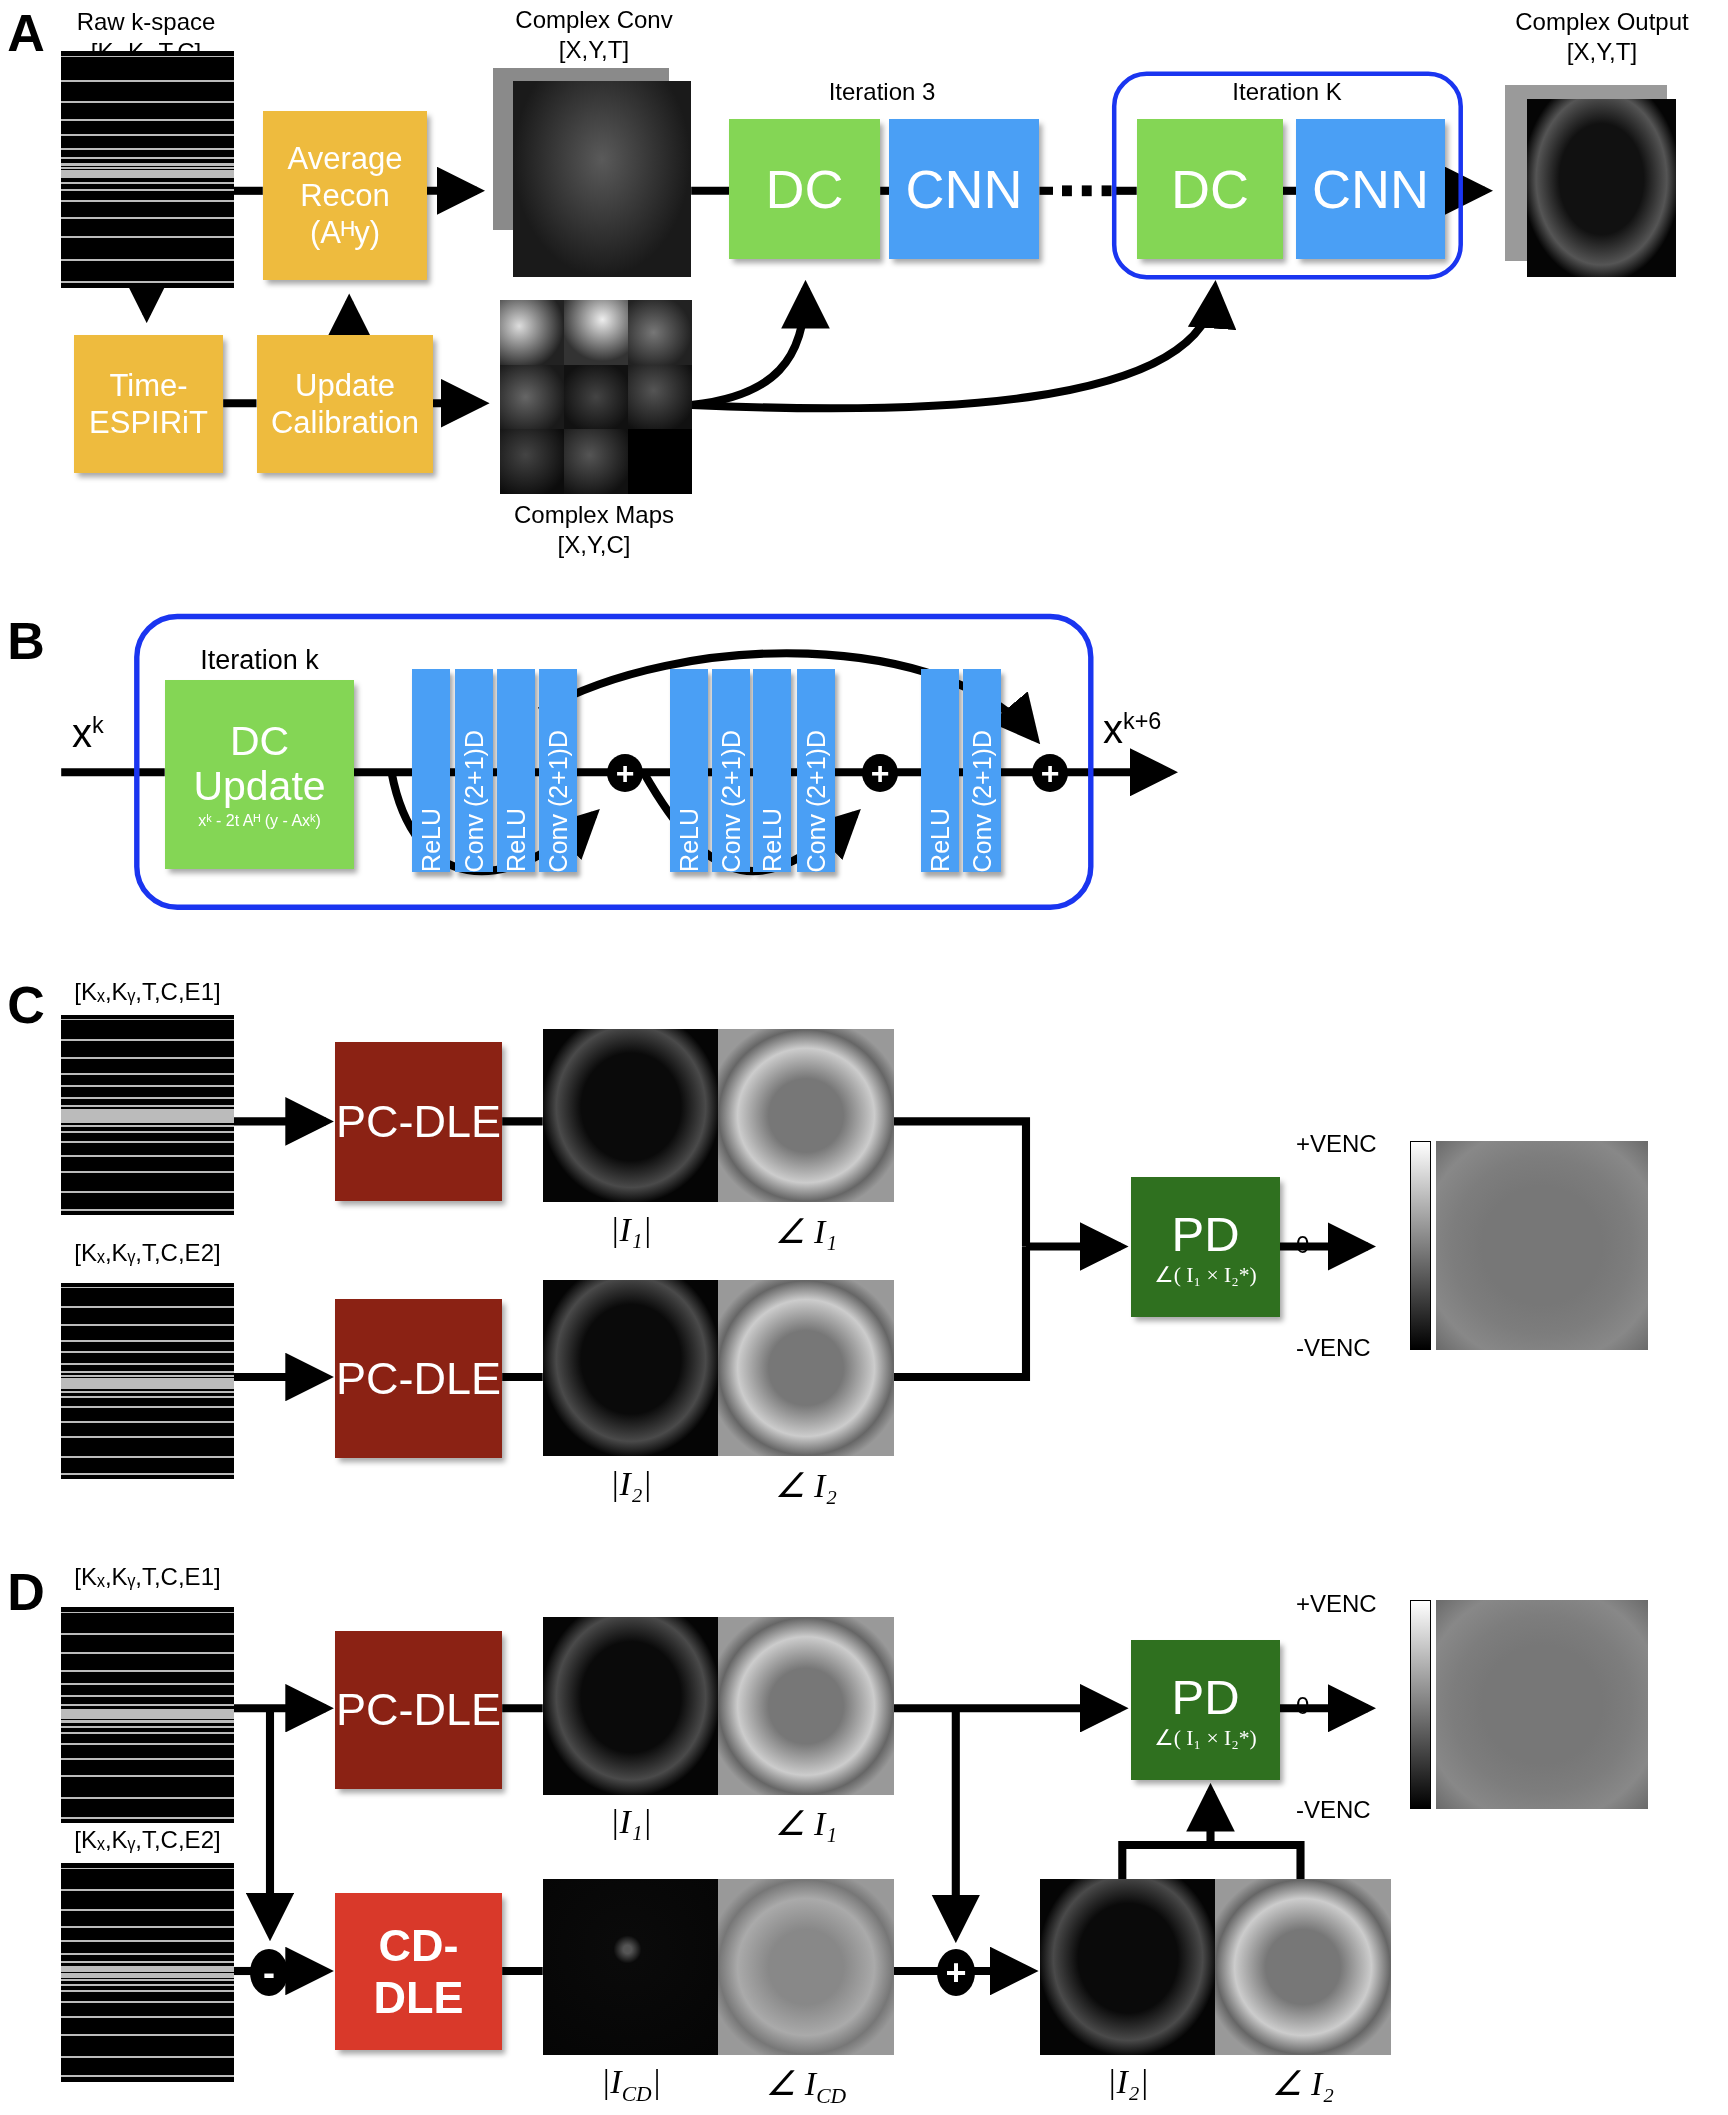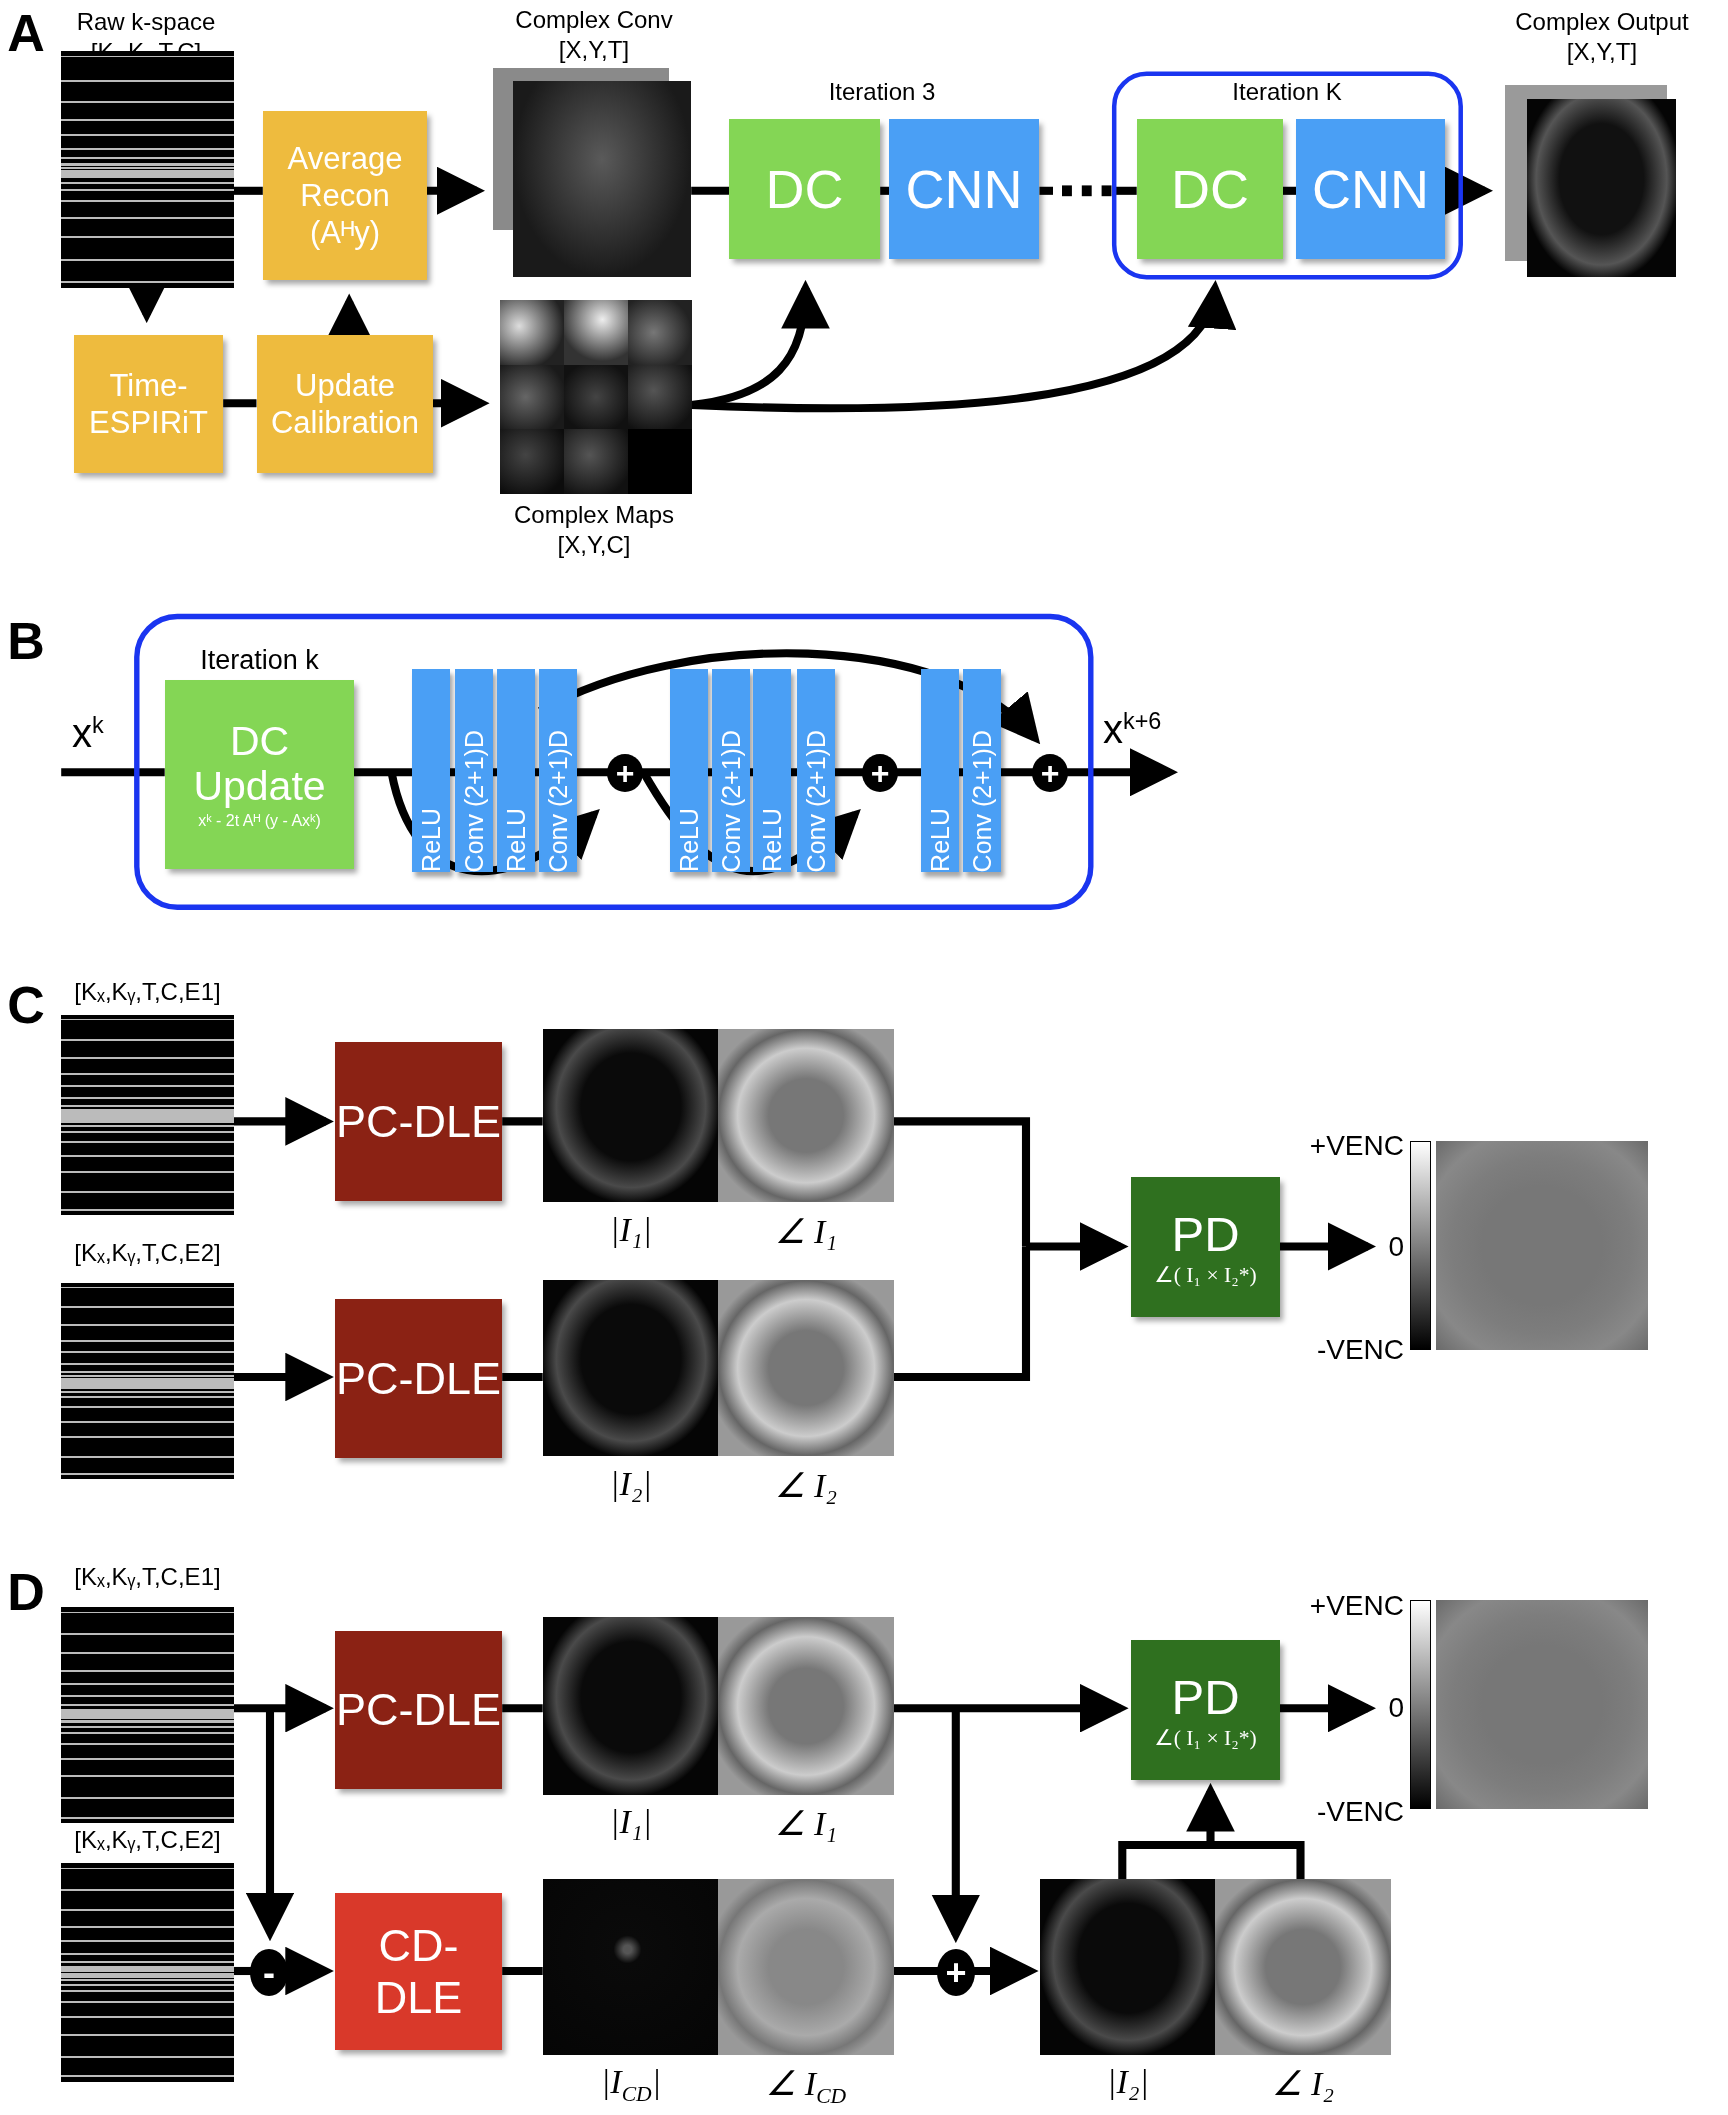--- a/index.html
+++ b/index.html
@@ -15,21 +15,21 @@
   .red{background:#d9392a;font-size:45px;}
   .darkgreen{background:#2f701f;}
   .big{font-size:54px;}
   .kspace{background:#000;overflow:hidden;}
   .kspace .line{position:absolute;left:0;right:0;height:1.8px;background:#bbb;}
   .mri{background:#050505;overflow:hidden;}
   .bar{background:#4a9ff5;box-shadow:2.7px 4.5px 4.5px rgba(0,0,0,0.35);display:flex;align-items:flex-end;justify-content:center;}
   .bar span{writing-mode:vertical-rl;transform:rotate(180deg);color:#fff;font-size:25px;padding-bottom:9px;white-space:nowrap;}
   .math{font-family:"Liberation Serif",serif;font-style:italic;font-size:34px;text-align:center;white-space:nowrap;}
   .colorbar{background:linear-gradient(to bottom,#fff,#000);border:1.8px solid #000;box-sizing:border-box;}
-  .venc{font-size:28px;text-align:right;white-space:nowrap;}
+  .venc{font-size:24px;white-space:nowrap;}
   svg.overlay{position:absolute;left:0;top:0;}
 </style>
 </head>
 <body>
 
 <svg class="overlay" width="1728" height="2115" viewBox="0 0 1920 2350">
   <defs>
     <marker id="ah" markerWidth="6" markerHeight="6" refX="5" refY="3" orient="auto" markerUnits="strokeWidth">
       <path d="M0,0 L6,3 L0,6 z" fill="#000"></path>
     </marker>
@@ -345,21 +345,21 @@
     <div class="line" style="top: 138px;"></div>
     <div class="line" style="top: 153px;"></div>
     <div class="line" style="top: 171px;"></div>
     <div class="line" style="top: 193px;"></div>
     <div class="line" style="top: 212px;"></div>
   </div>
 
 <div class="abs" style="left:250px;top:1949px;width:38px;height:47px;border-radius:50%;background:#000;color:#fff;font-weight:bold;font-size:36px;display:flex;align-items:center;justify-content:center;">-</div>
 
 <div class="abs box darkred" style="left:335px;top:1631px;width:167px;height:158px;">PC-DLE</div>
-<div class="abs box red" style="left:335px;top:1893px;width:167px;height:157px;">CD-DLE</div>
+<div class="abs box red" style="left:335px;top:1893px;width:167px;height:157px;font-weight:bold;">CD-DLE</div>
 
 <div class="abs mri" style="left:543px;top:1617px;width:176px;height:178px;background:radial-gradient(ellipse at 50% 45%,#0a0a0a 40%,#4a4a4a 60%,#050505 72%);"></div>
 <div class="abs" style="left:718px;top:1617px;width:176px;height:178px;background:radial-gradient(ellipse at 50% 50%,#777 30%,#ccc 55%,#666 70%,#999 80%);"></div>
 <div class="abs math" style="left:543px;top:1803px;width:176px;">|I₁|</div>
 <div class="abs math" style="left:718px;top:1803px;width:176px;">∠ I₁</div>
 
 <div class="abs mri" style="left:543px;top:1879px;width:176px;height:176px;background:radial-gradient(circle at 48% 40%,#555 3%,#0a0a0a 10%,#050505);"></div>
 <div class="abs" style="left:718px;top:1879px;width:176px;height:176px;background:radial-gradient(ellipse at 50% 50%,#888 30%,#aaa 55%,#777 70%,#999 80%);"></div>
 <div class="abs math" style="left:543px;top:2063px;width:176px;"><span>|I</span><sub style="font-size:21.6px;">CD</sub><span>|</span></div>
 <div class="abs math" style="left:718px;top:2063px;width:176px;"><span>∠ I</span><sub style="font-size:21.6px;">CD</sub></div>

